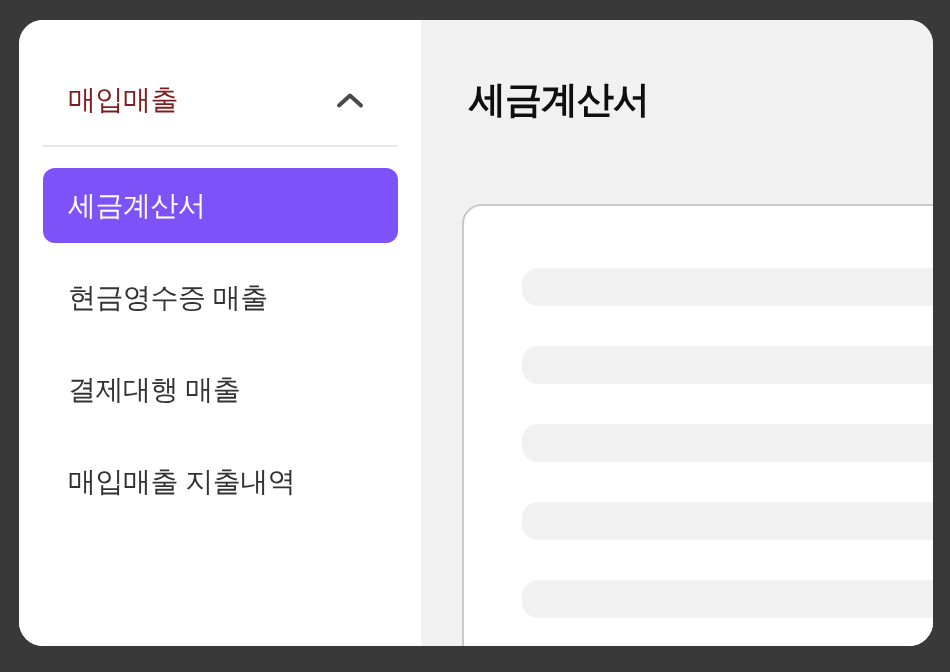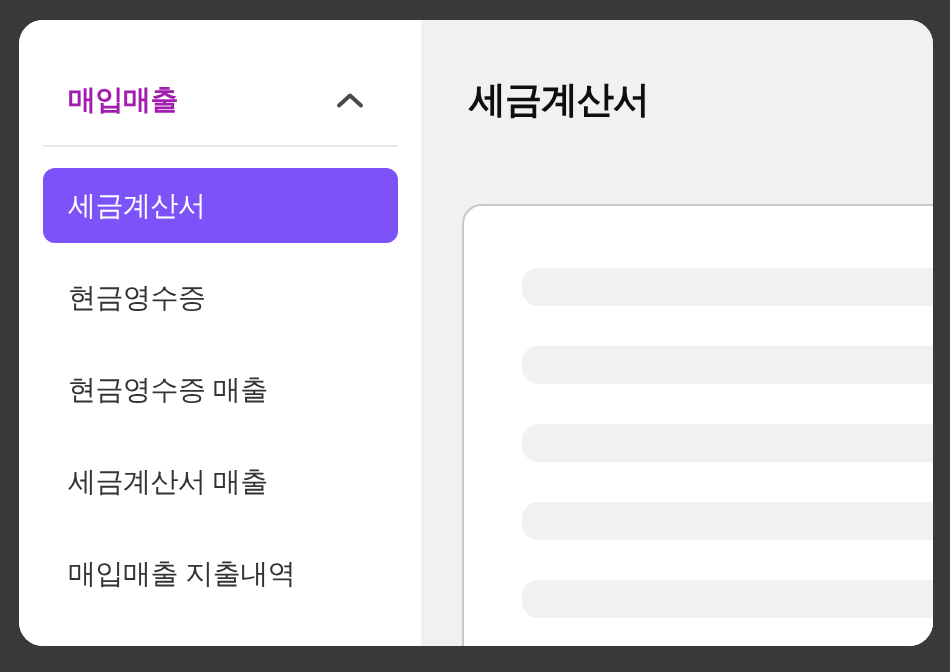--- a/index.html
+++ b/index.html
@@ -39,22 +39,22 @@
   .side-header {
     margin-top: 62px;
     height: 36px;
     display: flex;
     align-items: center;
     justify-content: space-between;
     padding: 0 33px 0 25px;
   }
   .side-header-label {
     font-size: 28px;
-    font-weight: 700;
-    color: #a21caf;
+    font-weight: 400;
+    color: #7f1d1d;
     letter-spacing: -0.5px;
   }
   .chevron {
     width: 30px;
     height: 17px;
     display: block;
   }
   .divider {
     margin-top: 27px;
     height: 2px;
@@ -129,23 +129,22 @@
         <span class="side-header-label">매입매출</span>
         <svg class="chevron" viewBox="0 0 30 17">
           <polyline points="4,13.5 15,3.5 26,13.5" fill="none" stroke="#4a4a4a" stroke-width="4" stroke-linecap="round" stroke-linejoin="round"></polyline>
         </svg>
       </div>
 
       <hr class="divider">
 
       <nav class="menu">
         <div class="menu-item active">세금계산서</div>
-        <div class="menu-item">현금영수증</div>
         <div class="menu-item">현금영수증 매출</div>
-        <div class="menu-item">세금계산서 매출</div>
+        <div class="menu-item">결제대행 매출</div>
         <div class="menu-item">매입매출 지출내역</div>
       </nav>
     </aside>
 
     <main class="main">
       <h1 class="page-title">세금계산서</h1>
 
       <section class="content-card">
 
       <div class="skeleton-bar"></div>

